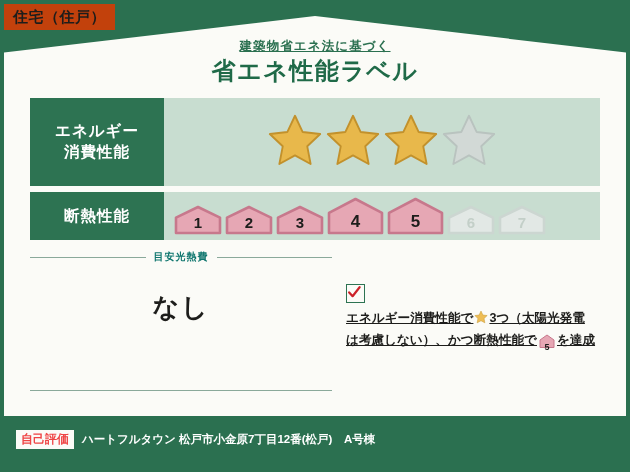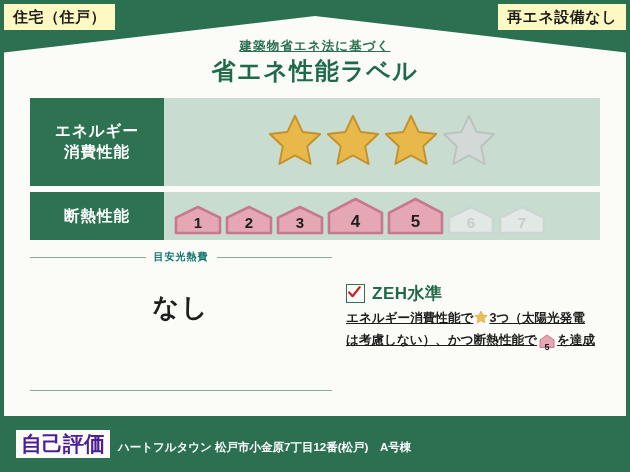--- a/index.html
+++ b/index.html
@@ -7,21 +7,21 @@
     width:630px;height:472px;overflow:hidden;
     background:#2b7050;
     font-family:"Liberation Sans","DejaVu Sans",sans-serif;
     -webkit-font-smoothing:antialiased;
   }
   .label-root{position:relative;width:630px;height:472px;background:#2b7050;}
 
   
   .corner-badge{
     position:absolute;top:4px;
-    background:#fef9c3;color:#1d1d1b;
+    background:#c2410c;color:#1d1d1b;
     font-weight:700;font-size:15px;letter-spacing:.5px;
     padding:5px 9px 6px;line-height:1;white-space:nowrap;
   }
   .corner-badge.left{left:4px;}
   .corner-badge.right{right:4px;}
 
   
   .roof{
     position:absolute;left:4px;right:4px;top:16px;height:76px;
     background:#fbfbf7;
@@ -125,35 +125,34 @@
   }
 
   
   .footer{
     position:absolute;left:0;right:0;bottom:0;height:56px;background:#2b7050;
   }
   .footer-left{
     position:absolute;left:16px;top:14px;display:flex;align-items:baseline;gap:8px;
   }
   .self-eval{
-    background:#fbfbf7;color:#4c1d95;font-size:21px;font-weight:700;
+    background:#fbfbf7;color:#ef4444;font-size:12px;font-weight:700;
     padding:3px 5px 4px;line-height:1;letter-spacing:0px;
   }
   .addr{color:#ffffff;font-size:11.5px;font-weight:700;letter-spacing:0px;white-space:nowrap;}
   .footer-right{position:absolute;right:16px;top:12px;text-align:right;}
   .eval-date{color:#ffffff;font-size:14px;font-weight:700;letter-spacing:.2px;line-height:1.1;}
   .eval-id{color:#e3efe8;font-size:9px;font-weight:700;letter-spacing:.2px;margin-top:2px;}
 </style>
 </head>
 <body>
 
 <div class="label-root">
 
   <div class="corner-badge left">住宅（住戸）</div>
-  <div class="corner-badge right">再エネ設備なし</div>
 
   <div class="roof">
     <div class="roof-inner">
       <div class="roof-sub">建築物省エネ法に基づく</div>
       <div class="roof-title">省エネ性能ラベル</div>
     </div>
   </div>
 
   <div class="card">
 
@@ -225,21 +224,20 @@
     </div>
     <div class="cost-rule-bottom"></div>
 
     <div class="zeh">
       <div class="zeh-head">
         <span class="zeh-check">
           <svg width="13" height="13" viewBox="0 0 13 13" aria-hidden="true">
             <path d="M1.2 6.4 L4.6 10.2 L11.6 1.2" fill="none" stroke="#cc2229" stroke-width="2.2" stroke-linecap="round" stroke-linejoin="round"></path>
           </svg>
         </span>
-        <span class="zeh-title">ZEH水準</span>
       </div>
       <div class="zeh-desc">
         <span>エネルギー消費性能で</span><span class="inline-star"><svg width="14" height="14" viewBox="0 0 24 24" aria-hidden="true">
               <path d="M12 1.8 L15.2 8.6 L22.6 9.5 L17.2 14.6 L18.6 22 L12 18.4 L5.4 22 L6.8 14.6 L1.4 9.5 L8.8 8.6 Z" fill="#eebd55" stroke="#c79a33" stroke-width="0.9" stroke-linejoin="round"></path>
             </svg></span><span>3つ（太陽光発電</span><br><span>は考慮しない）、かつ断熱性能で</span><span class="inline-chip"><svg width="16" height="14" viewBox="0 0 32 28" aria-hidden="true">
               <path d="M2 27 L2 12 L16 2 L30 12 L30 27 Z" fill="#e6a7b4" stroke="#c7788c" stroke-width="2" stroke-linejoin="round"></path>
             </svg><span class="inum">5</span></span><span>を達成</span>
       </div>
     </div>
 

